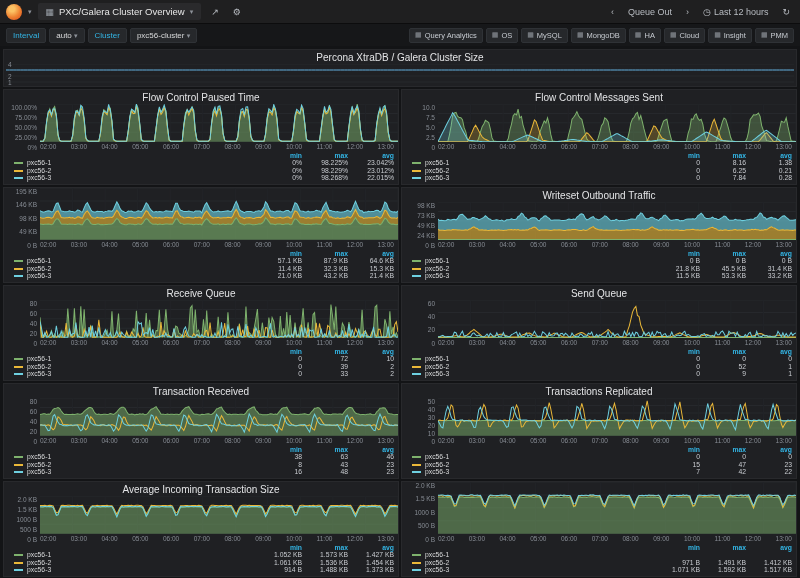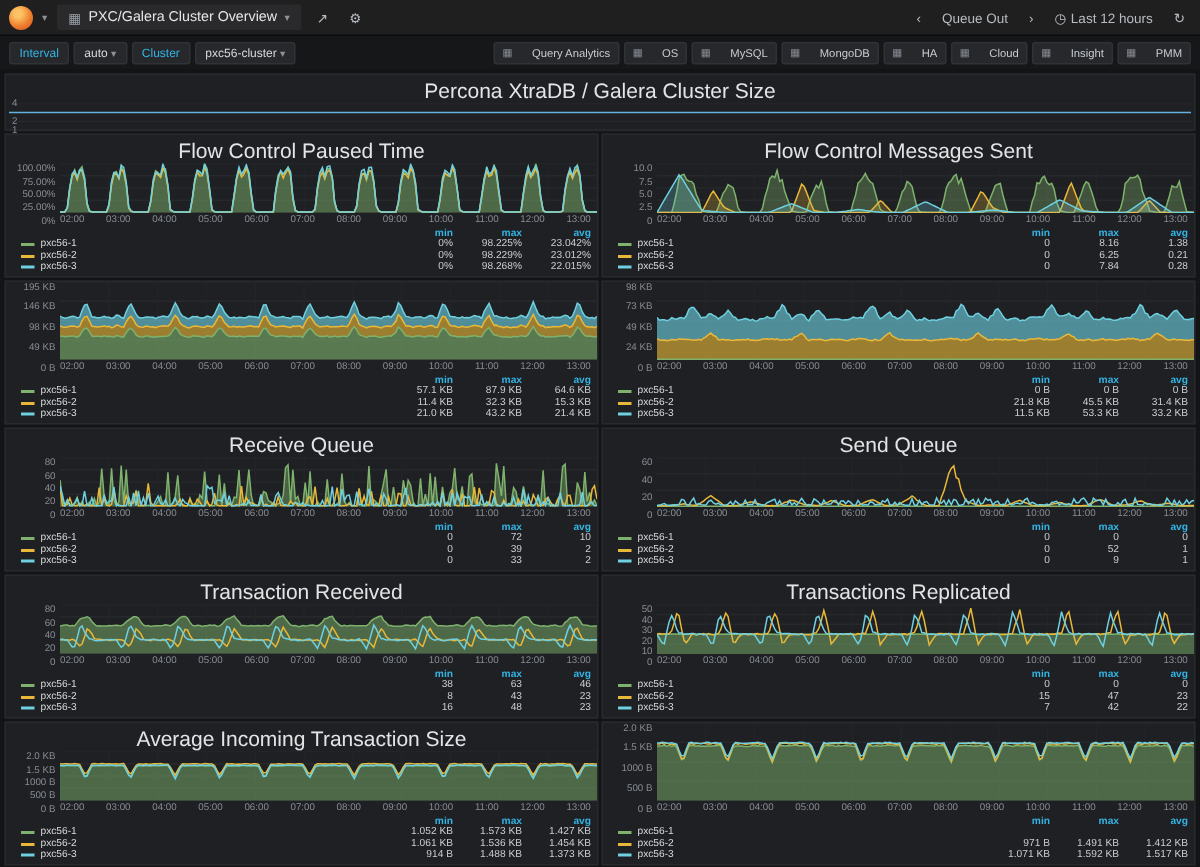--- a/index.html
+++ b/index.html
@@ -17,26 +17,26 @@
   .mini-icon { font-size:9px; color:#9aa0a8; }
   .nav-btn { background:none; border:none; color:#b8bcc2; font-size:9px; cursor:pointer;
     font-family:inherit; display:flex; align-items:center; gap:3px; padding:2px 4px; }
   .submenu { height:22px; background:#161719; display:flex; align-items:center;
     justify-content:space-between; padding:0 6px; }
   .sub-left, .sub-right { display:flex; align-items:center; gap:3px; }
   .chip { background:#26282b; border:1px solid #2f3236; font-size:8px; padding:2px 6px;
     border-radius:2px; color:#d8d9da; cursor:pointer; }
   .chip.lab { color:#33b5e5; cursor:default; }
   .navlink { background:#26282b; border:1px solid #2f3236; font-size:7.5px; padding:2px 5px;
-    border-radius:2px; color:#c7cbd1; cursor:pointer; display:flex; gap:13px; align-items:center;
+    border-radius:2px; color:#c7cbd1; cursor:pointer; display:flex; gap:3px; align-items:center;
     font-family:inherit; }
   .navlink .gicon { color:#8d9299; font-size:7px; }
   .dash { padding:2px 2px 0 2px; }
   .panel { background:#1f2023; border:1px solid #28292c; margin:1px; position:relative; }
-  .p-title { font-size:14px; color:#e3e4e6; text-align:center; padding:2px 0 1px 0;
+  .p-title { font-size:10px; color:#e3e4e6; text-align:center; padding:2px 0 1px 0;
     cursor:pointer; white-space:nowrap; overflow:hidden; }
   .p-body { display:flex; }
   .yaxis { width:36px; display:flex; flex-direction:column; justify-content:space-between;
     align-items:flex-end; padding:0 3px 0 0; font-size:6.5px; color:#878c94; }
   .p-right { flex:1; display:flex; flex-direction:column; min-width:0; }
   .plot { flex:1; position:relative; }
   .plot svg { position:absolute; inset:0; width:100%; height:100%; display:block; }
   .xaxis { height:9px; display:flex; justify-content:space-between; font-size:6.5px;
     color:#878c94; padding:1px 4px 0 0; }
   .legend { padding:1px 4px 2px 10px; font-size:6.8px; }
@@ -353,20 +353,21 @@
             <span class="lg-val">11.4 KB</span>
             <span class="lg-val">32.3 KB</span>
             <span class="lg-val">15.3 KB</span>
             <span class="lg-name"><span class="swatch" style="background: rgb(110, 208, 224);"></span>pxc56-3</span>
             <span class="lg-val">21.0 KB</span>
             <span class="lg-val">43.2 KB</span>
             <span class="lg-val">21.4 KB</span>
           </div>
         </section>
         <section class="panel">
+          <div class="p-title">Writeset Outbound Traffic</div>
           <div class="p-body" style="flex: 1 1 0%;">
             <div class="yaxis">
               <span>98 KB</span>
               <span>73 KB</span>
               <span>49 KB</span>
               <span>24 KB</span>
               <span>0 B</span>
             </div>
             <div class="p-right">
               <div class="plot">

